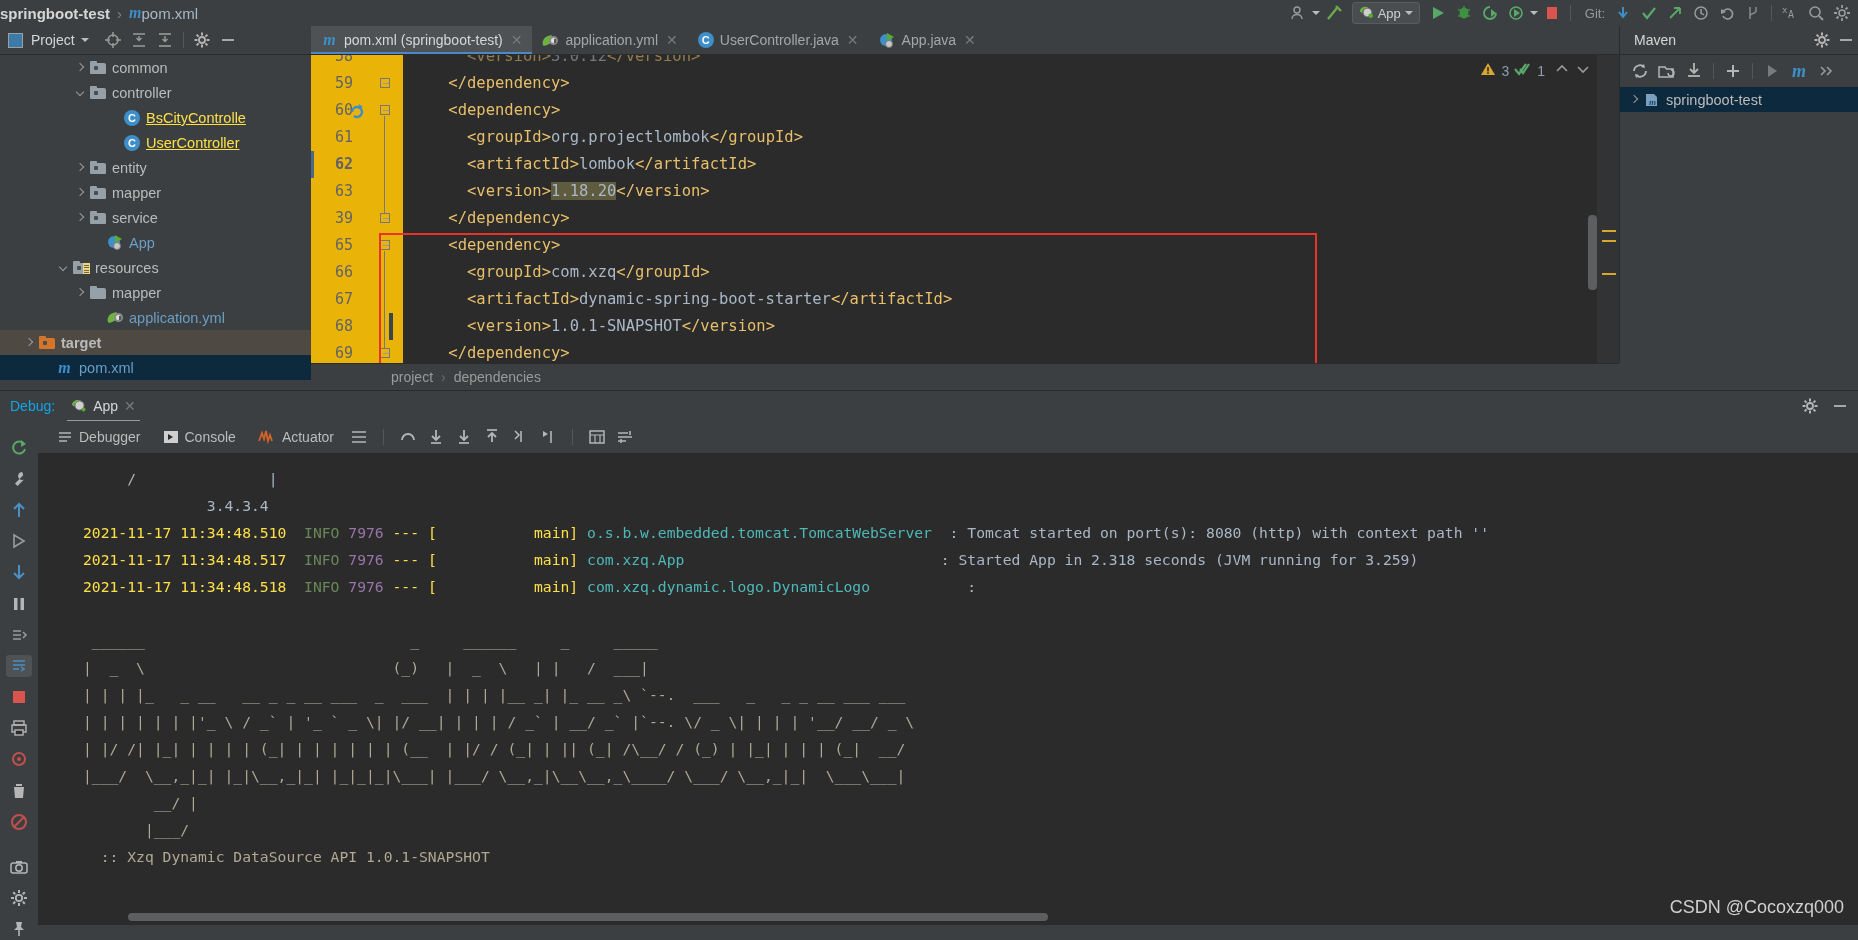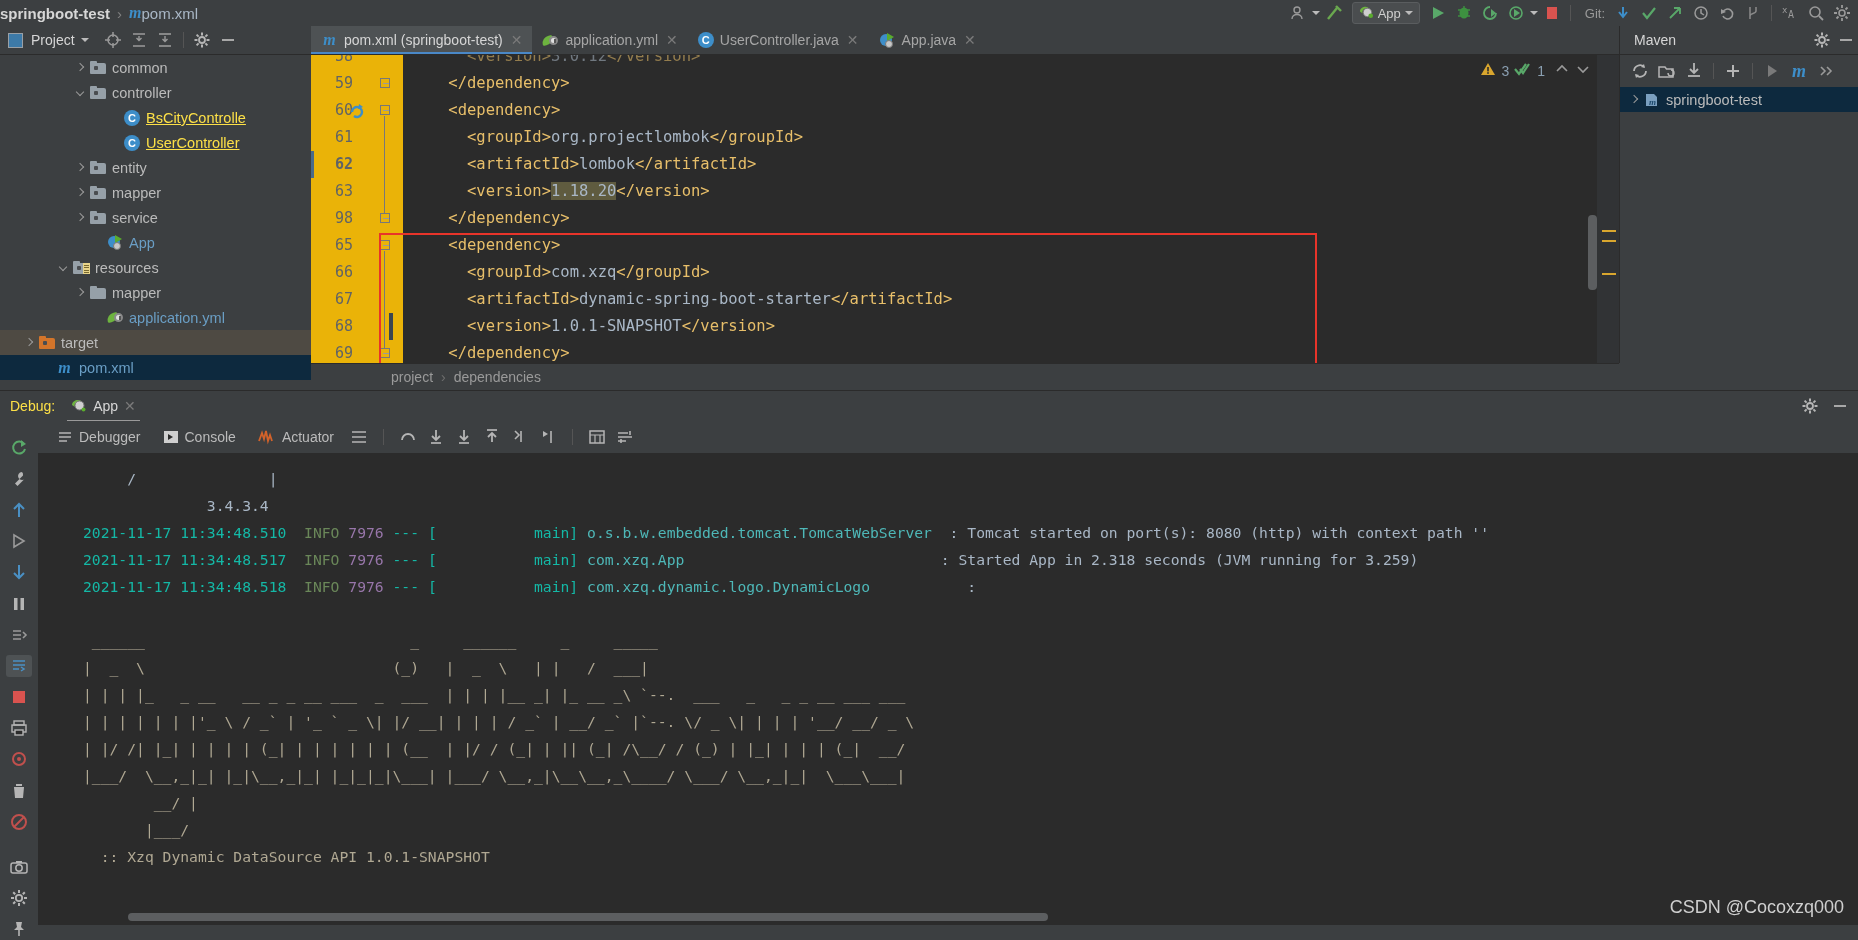--- a/index.html
+++ b/index.html
@@ -170,39 +170,39 @@
     position:absolute; left:1619px; top:87px; width:239px; height:276px;
     background:#3c3f41; border-left:1px solid #2b2b2b; font-size:14.5px;
   }
 
   
   #debug-header {
     position:absolute; left:0; top:390px; width:1858px; height:31px;
     background:#3c3f41; display:flex; align-items:center; padding-left:10px; gap:12px;
     border-top:1px solid #2b2b2b;
   }
-  #debug-header .dlabel { font-size:14px; color:#fde047; }
+  #debug-header .dlabel { font-size:14px; color:#0ea5e9; }
   #debug-tab { display:flex;align-items:center;gap:6px;font-size:14px;color:#d6d6d6;position:relative;height:31px;padding:0 4px; }
   #debug-tab::after { content:"";position:absolute;left:0;right:0;bottom:0;height:2px;background:#9a9a9a; }
   #debug-header-right { position:absolute; right:6px; display:flex; align-items:center; gap:6px; }
 
   #debug-toolbar {
     position:absolute; left:38px; top:421px; width:1820px; height:32px;
     background:#3c3f41; display:flex; align-items:center; gap:0px; padding-left:8px;
   }
   .dtab { display:flex;align-items:center;gap:6px;padding:0 11px;height:32px;font-size:14px;color:#bbb;cursor:pointer; }
   .dtb { width:28px;height:28px;display:flex;align-items:center;justify-content:center;cursor:pointer; }
 
   #console {
     position:absolute; left:38px; top:453px; width:1820px; height:472px;
     background:#2b2b2b; overflow:hidden;
     font-family:"DejaVu Sans Mono", monospace; font-size:14.7px; white-space:pre; line-height:27px;
   }
   #console .row { position:absolute; left:0; }
-  .c-ts   { color:#14b8a6; }
+  .c-ts   { color:#fde047; }
   .c-info { color:#6a8759; }
   .c-pid  { color:#9876aa; }
   .c-cls  { color:#4eb8b8; }
   .c-msg  { color:#a9b7c6; }
   .c-art  { color:#b0a893; }
 
   #console-hscroll {
     position:absolute; left:90px; bottom:4px; width:920px; height:8px; background:#5c5e60; border-radius:4px;
   }
   #console-edge { position:absolute; left:38px; top:453px; width:4px; height:472px; background:#3c3f41; }
@@ -463,21 +463,21 @@
       <span class="tname">mapper</span>
     </div>
     <div class="trow" style="padding-left: 91px;">
       <span class="arrow"></span>
       <span class="leaf-icon springleaf">
         <span class="lf"></span>
         <span class="rg"></span>
       </span>
       <span class="tname blue">application.yml</span>
     </div>
-    <div class="trow sel-grey" style="padding-left: 23px;">
+    <div class="trow sel-grey" style="padding-left: 23px; font-weight: bold;">
       <span class="arrow right"></span>
       <span class="folder orange">
         <span class="tab"></span>
         <span class="body"></span>
         <span class="dot"></span>
       </span>
       <span class="tname">target</span>
     </div>
     <div class="trow sel-blue" style="padding-left: 40px;">
       <span class="arrow"></span>
@@ -615,21 +615,21 @@
   </div>
 
 <div id="editor">
   <div id="gutter">
       <div class="ln" style="top: -12px; line-height: 27px;">58</div>
       <div class="ln" style="top: 15px; line-height: 27px;">59</div>
       <div class="ln" style="top: 42px; line-height: 27px;">60</div>
       <div class="ln" style="top: 69px; line-height: 27px;">61</div>
       <div class="ln" style="top: 96px; line-height: 27px; font-weight: bold;">62</div>
       <div class="ln" style="top: 123px; line-height: 27px;">63</div>
-      <div class="ln" style="top: 150px; line-height: 27px;">98</div>
+      <div class="ln" style="top: 150px; line-height: 27px;">39</div>
       <div class="ln" style="top: 177px; line-height: 27px;">65</div>
       <div class="ln" style="top: 204px; line-height: 27px;">66</div>
       <div class="ln" style="top: 231px; line-height: 27px;">67</div>
       <div class="ln" style="top: 258px; line-height: 27px;">68</div>
       <div class="ln" style="top: 285px; line-height: 27px;">69</div>
       <div style="position: absolute; left: 38px; top: 48px; width: 16px; height: 16px;"><svg width="16" height="16" viewBox="0 0 16 16">
           <path d="M3 9a5 5 0 1 1 2 4" stroke="#3d8ec9" stroke-width="2.4" fill="none"></path>
           <polygon points="10,1 14,4 9,6" fill="#3d8ec9"></polygon>
         </svg></div>
       <div style="position: absolute; left: 0px; top: 96px; width: 3px; height: 27px; background: rgb(74, 106, 138);"></div>

